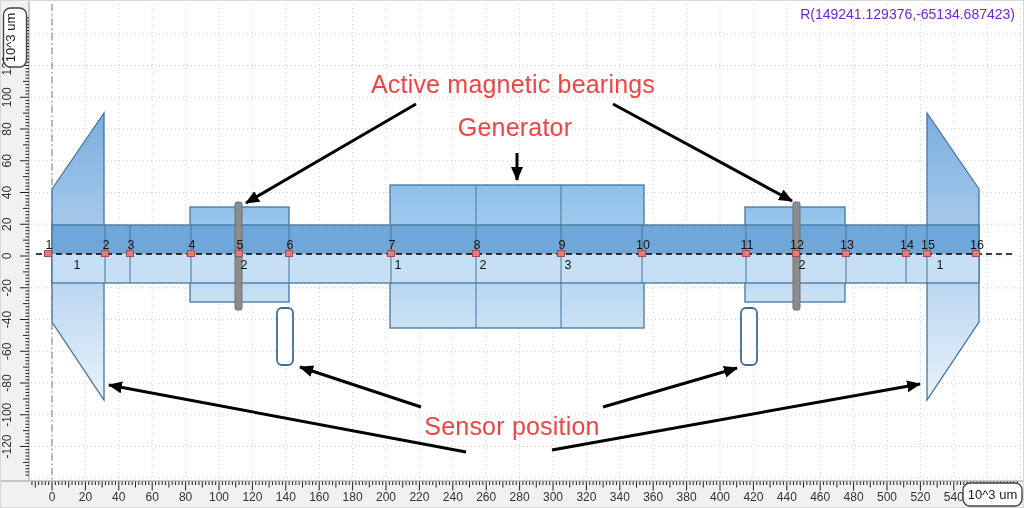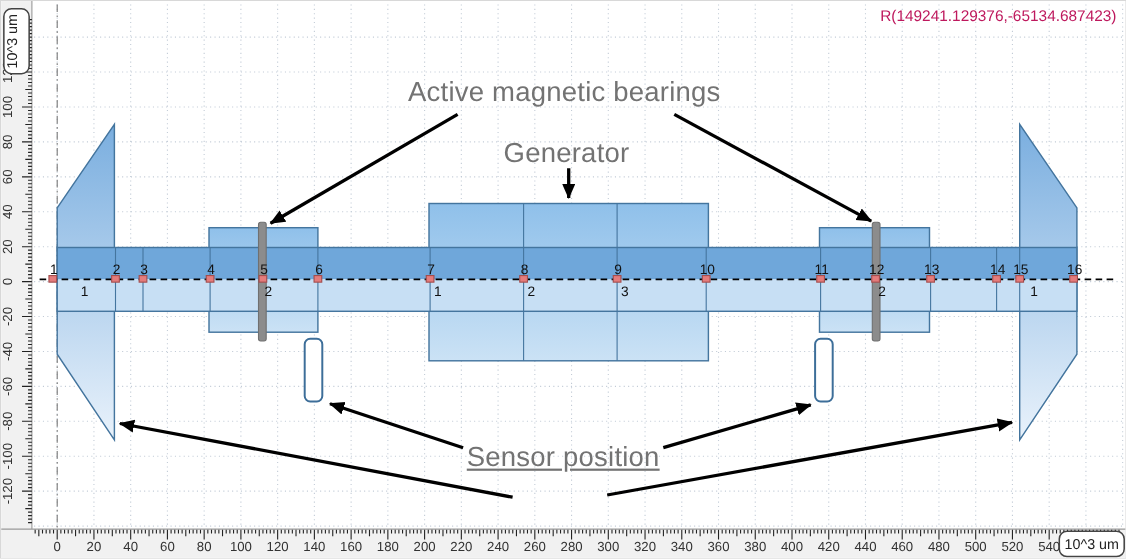--- a/index.html
+++ b/index.html
@@ -5,24 +5,24 @@
   html,body{margin:0;padding:0;background:#fff;}
   .screen{
     position:relative;width:1024px;height:508px;overflow:hidden;
     background:#ffffff;font-family:"Liberation Sans",sans-serif;
     border:1px solid #d8d8d8;box-sizing:border-box;
   }
   svg{position:absolute;left:0;top:0;}
   svg text{font-family:"Liberation Sans",sans-serif;}
   .annot{
     position:absolute;transform:translateX(-50%);
-    font-size:25px;color:#737373;white-space:nowrap;letter-spacing:0.2px;
+    font-size:25px;color:#ef4444;white-space:nowrap;letter-spacing:0.2px;
   }
   .readout{
-    position:absolute;top:5px;right:8px;font-size:14px;color:#be185d;
+    position:absolute;top:5px;right:8px;font-size:14px;color:#6d28d9;
     white-space:nowrap;
   }
 </style>
 </head>
 <body>
 
 <div class="screen">
 
   <svg id="scene" width="1024" height="508" viewBox="0 0 1024 508">
     <defs>
@@ -668,17 +668,17 @@
         <text x="10" y="413.75" text-anchor="middle" font-size="12" fill="#333333" transform="rotate(-90 10 413.75)">-100</text>
         <text x="10" y="445.5" text-anchor="middle" font-size="12" fill="#333333" transform="rotate(-90 10 445.5)">-120</text>
         <rect x="962" y="482" width="59" height="23" rx="7" fill="#fff" stroke="#444" stroke-width="1.4"></rect>
         <text x="991.5" y="498" text-anchor="middle" font-size="13" fill="#222">10^3 um</text>
         <rect x="2.5" y="7" width="23" height="59" rx="7" fill="#fff" stroke="#444" stroke-width="1.4"></rect>
         <text x="14" y="36.5" text-anchor="middle" font-size="13" fill="#222" transform="rotate(-90 14 36.5)">10^3 um</text>
       </g>
   </svg>
 
   <div class="annot" style="left:512px;top:69px;">Active magnetic bearings</div>
-  <div class="annot" style="left:514px;top:124px;">Generator</div>
-  <div class="annot" style="left:511px;top:401px;text-decoration:underline;">Sensor position</div>
+  <div class="annot" style="left:514px;top:112px;">Generator</div>
+  <div class="annot" style="left:511px;top:411px;">Sensor position</div>
 
   <div class="readout">R(149241.129376,-65134.687423)</div>
 </div>
 
 </body></html>

